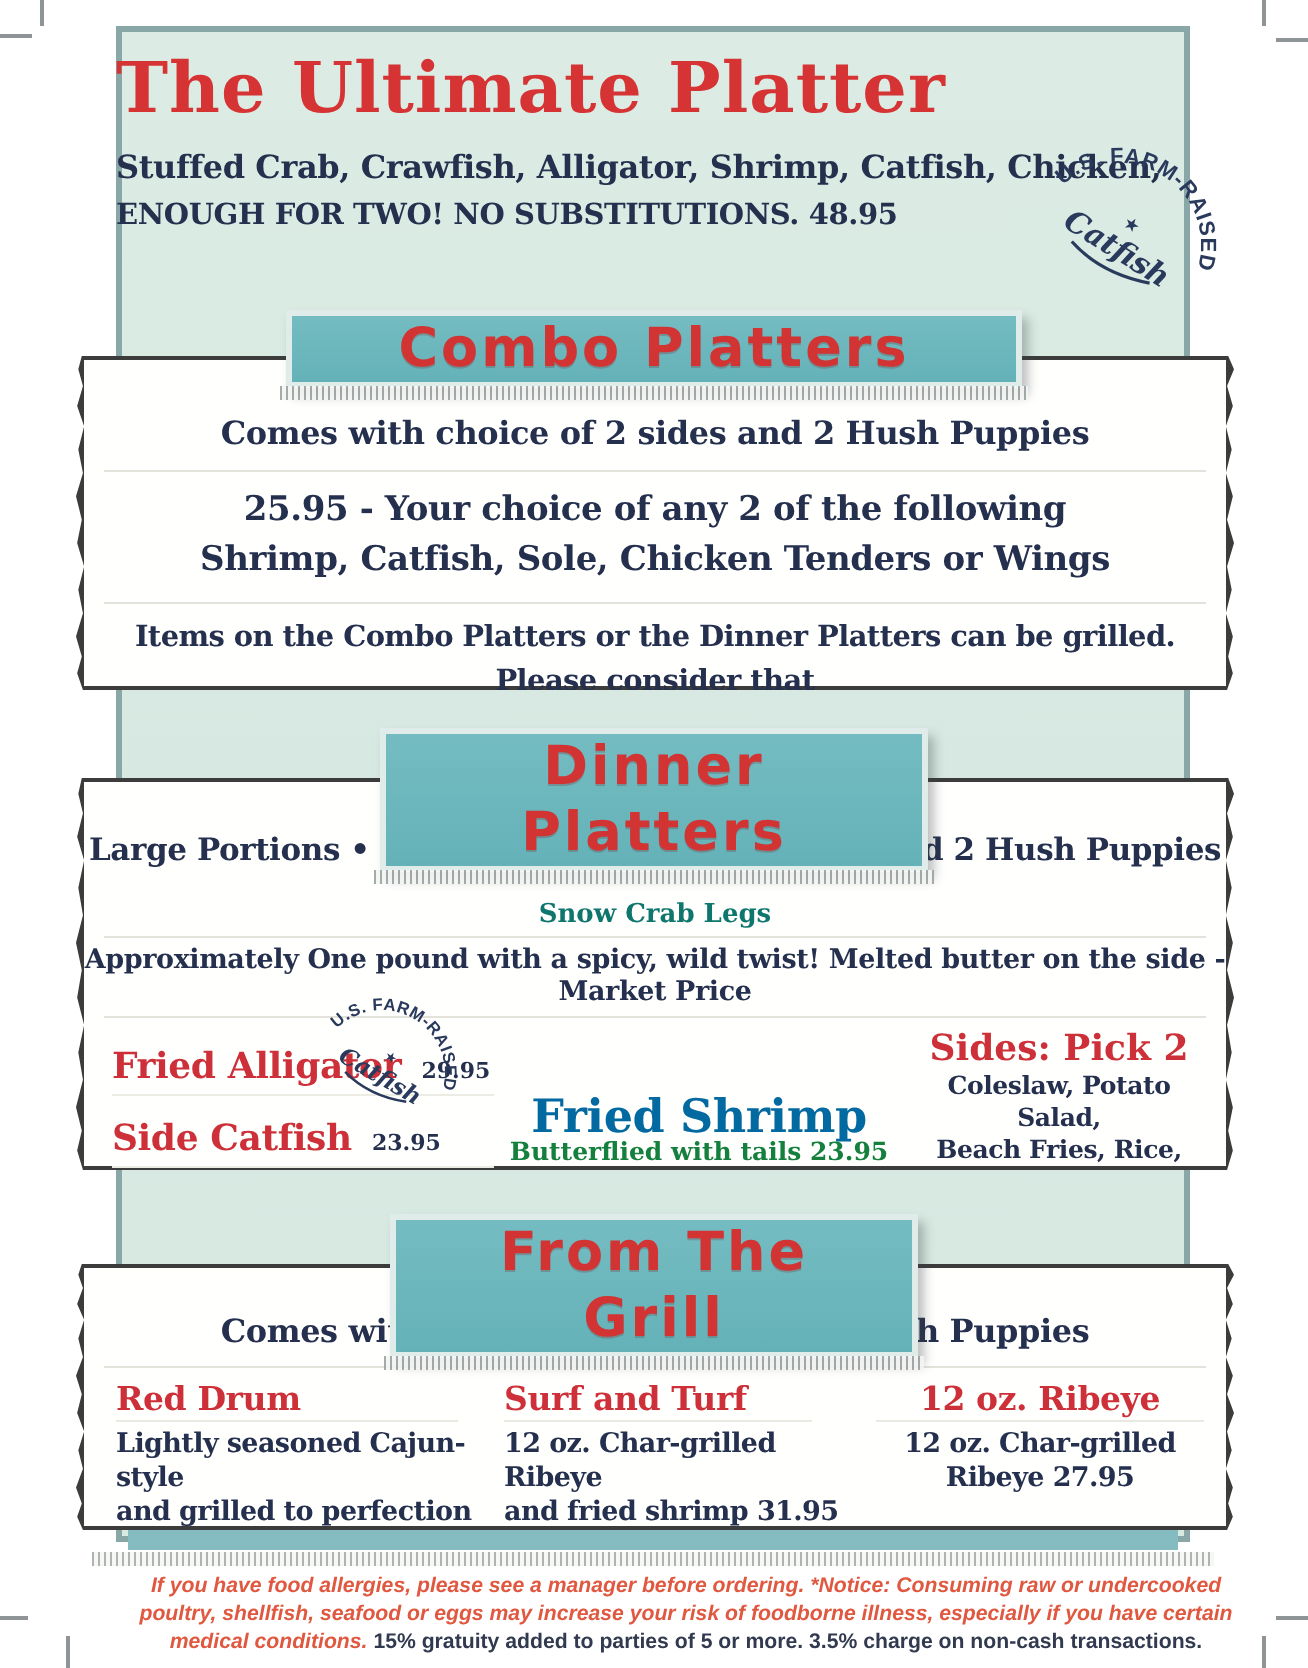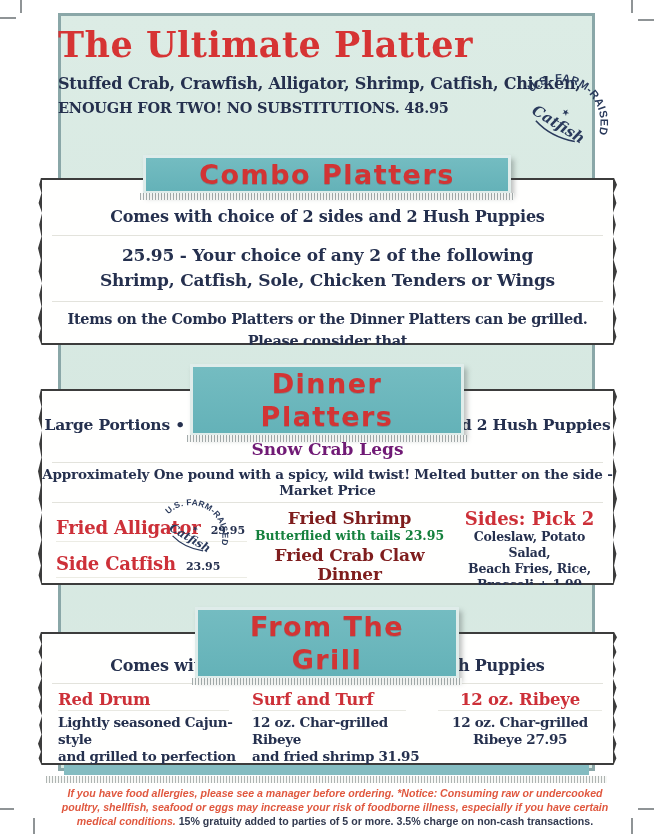--- a/index.html
+++ b/index.html
@@ -77,32 +77,32 @@
   .paper-grill{top:632px;height:133px;}
   .rule{height:1px;background:#e3e3dc;margin:0 10px;}
   
   .combo-line1{padding-top:27px;font-size:16px;font-weight:bold;letter-spacing:-.2px;}
   .combo-rule1{margin-top:9px;}
   .combo-choice{margin-top:7px;font-size:17px;font-weight:bold;line-height:25px;letter-spacing:-.2px;}
   .combo-rule2{margin-top:8px;}
   .combo-note{margin-top:6px;font-size:14.5px;font-weight:bold;line-height:22px;letter-spacing:-.3px;}
   
   .dinner-sub{padding-top:24px;font-size:15.5px;font-weight:bold;letter-spacing:-.2px;}
-  .snowcrab-name{margin-top:5px;font-size:17px;font-weight:bold;color:#701a75;}
+  .snowcrab-name{margin-top:16px;font-size:13px;font-weight:bold;color:#0f766e;}
   .dinner-rule1{margin-top:3px;}
   .snowcrab-desc{margin-top:3px;font-size:13.5px;font-weight:bold;letter-spacing:-.2px;}
   .dinner-rule2{margin-top:4px;}
   .dinner-cols{display:flex;margin-top:6px;text-align:left;}
   .dcol-left{width:205px;padding-left:14px;box-sizing:border-box;}
   .dcol-mid{width:205px;text-align:center;}
   .dcol-right{flex:1;text-align:center;padding-right:6px;}
   .ditem{margin-bottom:6px;border-bottom:1px solid #ececе4;border-bottom:1px solid #ecece4;padding-bottom:3px;}
   .ditem-name{font-size:18px;font-weight:bold;color:#cd3038;letter-spacing:-.2px;}
   .ditem-price{font-size:11px;font-weight:bold;color:#25304e;margin-left:5px;}
-  .mitem-name{font-size:17px;font-weight:bold;color:#7f1d1d;line-height:19px;letter-spacing:-.2px;}
+  .mitem-name{font-size:23px;font-weight:bold;color:#0369a1;line-height:19px;letter-spacing:-.2px;margin-top:34px;}
   .mitem-desc{font-size:12.5px;font-weight:bold;color:#15803d;line-height:15px;margin-bottom:3px;}
   .sides-title{font-size:18px;font-weight:bold;color:#cd3038;line-height:20px;}
   .sides-line{font-size:12.5px;font-weight:bold;color:#25304e;line-height:16px;letter-spacing:-.2px;}
   .dl-row1{margin-top:8px;}
   .dl-row2{margin-top:11px;}
   .dl-row3{margin-top:12px;}
   
   .grill-sub{padding-top:22px;font-size:16px;font-weight:bold;letter-spacing:-.2px;}
   .grill-rule1{margin-top:8px;}
   .grill-cols{display:flex;text-align:left;margin-top:6px;}
@@ -117,21 +117,21 @@
   .gb-name{font-size:17px;font-weight:bold;color:#cd3038;letter-spacing:-.2px;}
   .gb-price{font-size:13.5px;font-weight:bold;color:#25304e;margin-left:6px;}
   
   .perf-row{
     position:absolute;left:46px;top:776px;width:561px;height:7px;z-index:4;
     background:
       repeating-linear-gradient(90deg,#aeb4b2 0 1px,rgba(255,255,255,0) 1px 3px),
       #f7f8f6;
   }
   .disclaimer{
-    position:absolute;left:56px;top:784px;width:558px;z-index:4;text-align:center;
+    position:absolute;left:64px;top:784px;width:558px;z-index:4;text-align:center;
     font-family:"Liberation Sans",sans-serif;font-size:10.6px;line-height:14px;
     color:#25304e;background:#ffffff;padding:2px 0 3px;
   }
   .disc-red{color:#e0583f;font-style:italic;font-weight:bold;}
   .disc-dark{color:#323a50;font-weight:bold;}
   
   .slug{position:absolute;font-family:"Liberation Sans",sans-serif;font-size:8px;color:#4c4c4c;z-index:2;}
   .slug-left{left:84px;top:812px;}
   .slug-right{right:66px;top:812px;}
   

